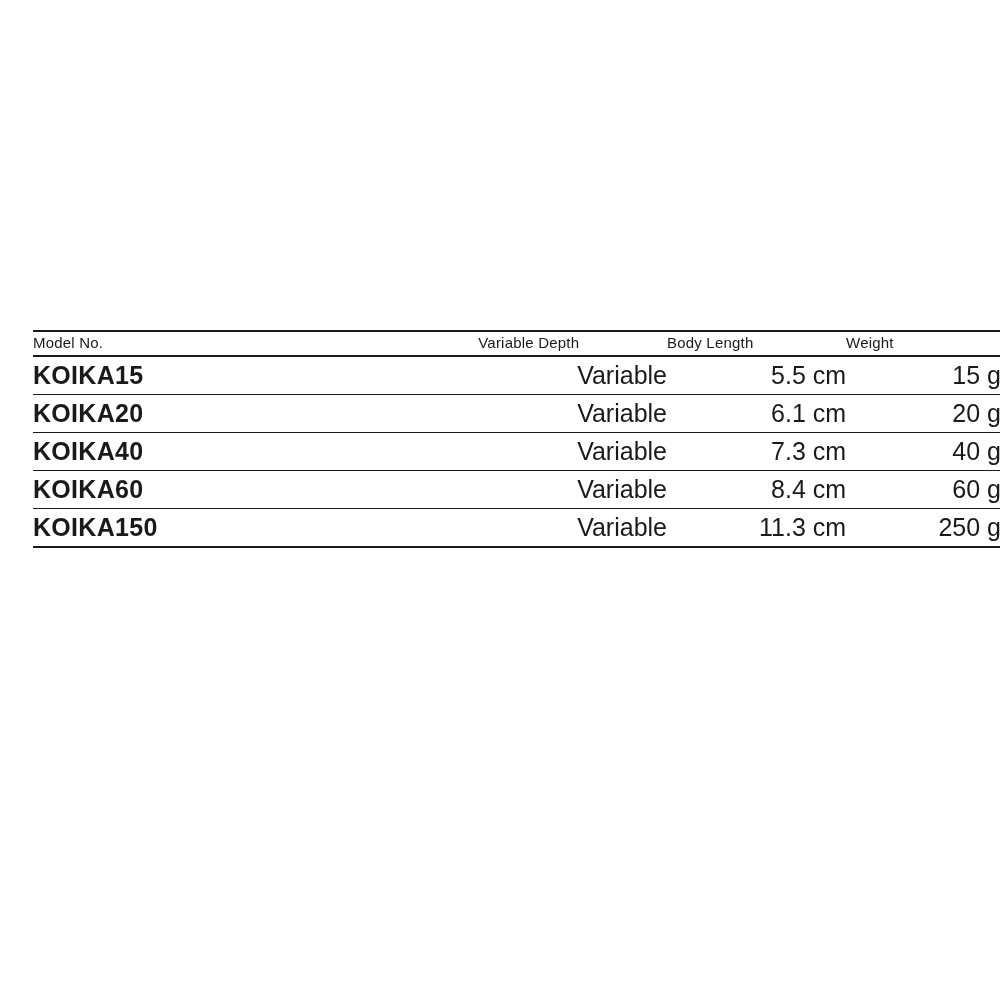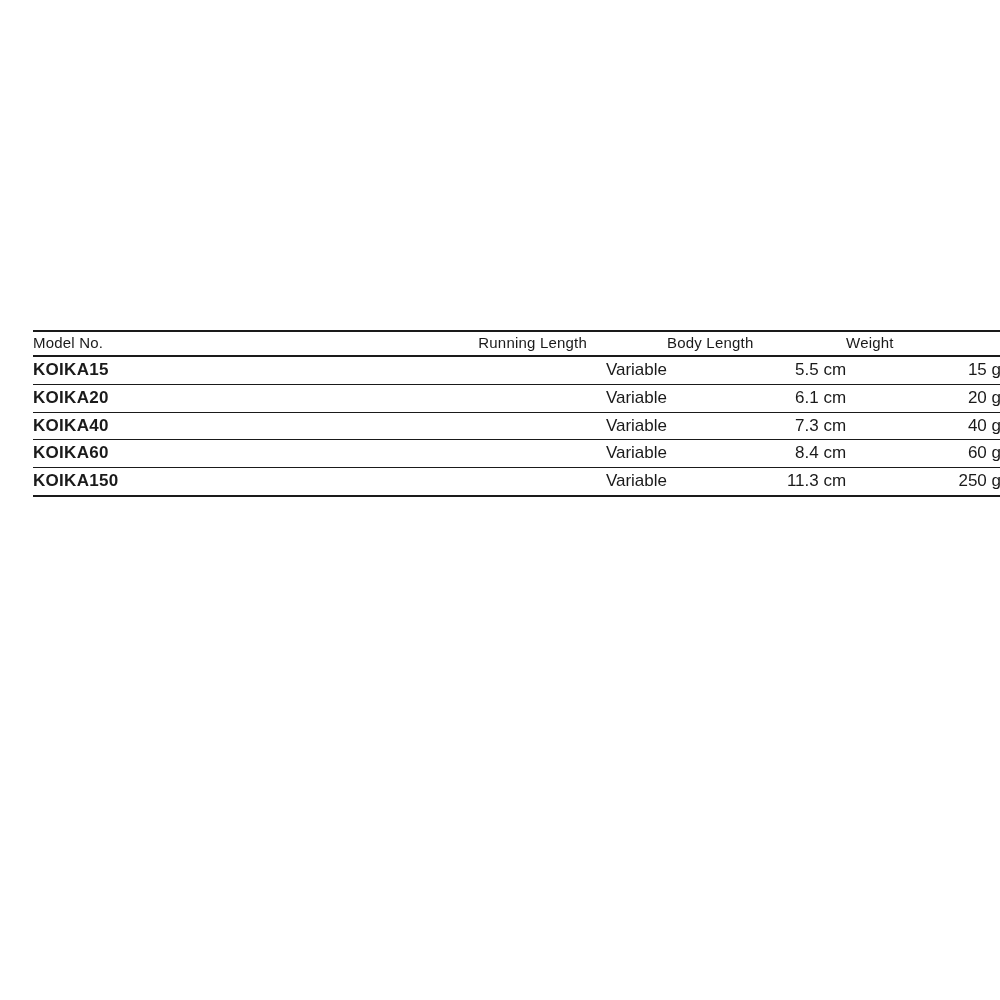--- a/index.html
+++ b/index.html
@@ -52,21 +52,21 @@
 
   table.spec-table tbody tr {
     border-bottom: 1.5px solid #1a1a1a;
   }
   table.spec-table tbody tr:last-child {
     border-bottom: 2px solid #1a1a1a;
   }
 
   table.spec-table tbody td {
     padding: 2px 0 3px 0;
-    font-size: 17px;
+    font-size: 25px;
     line-height: 1.28;
   }
 
   td.model {
     font-weight: bold;
     text-align: left;
     letter-spacing: 0.3px;
   }
   td.depth, td.length, td.weight {
     text-align: right;
@@ -85,21 +85,21 @@
   <table class="spec-table">
     <colgroup>
       <col class="c-model">
       <col class="c-depth">
       <col class="c-length">
       <col class="c-weight">
     </colgroup>
     <thead>
       <tr>
         <th class="h-model">Model No.</th>
-        <th class="h-depth">Running Length</th>
+        <th class="h-depth">Variable Depth</th>
         <th class="h-length">Body Length</th>
         <th class="h-weight">Weight</th>
       </tr>
     </thead>
     <tbody>
       <tr>
         <td class="model">KOIKA15</td>
         <td class="depth">Variable</td>
         <td class="length">5.5 cm</td>
         <td class="weight">15 g</td>

